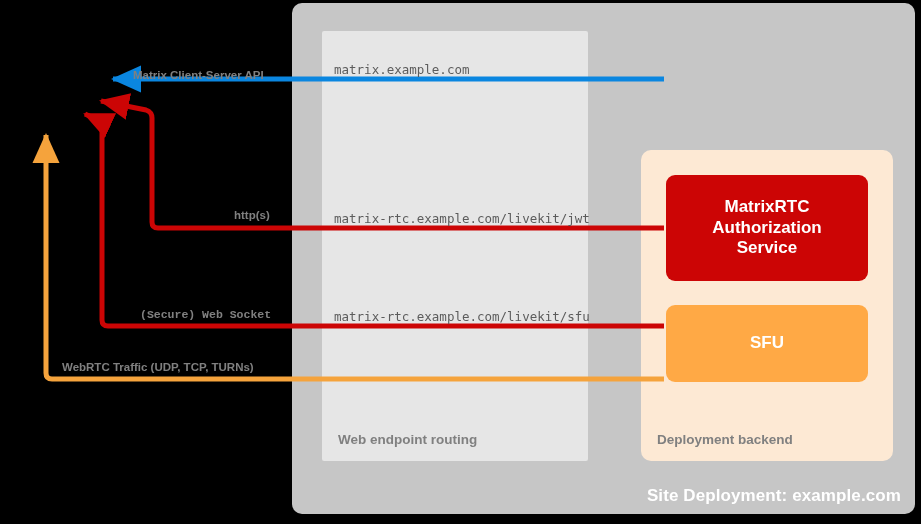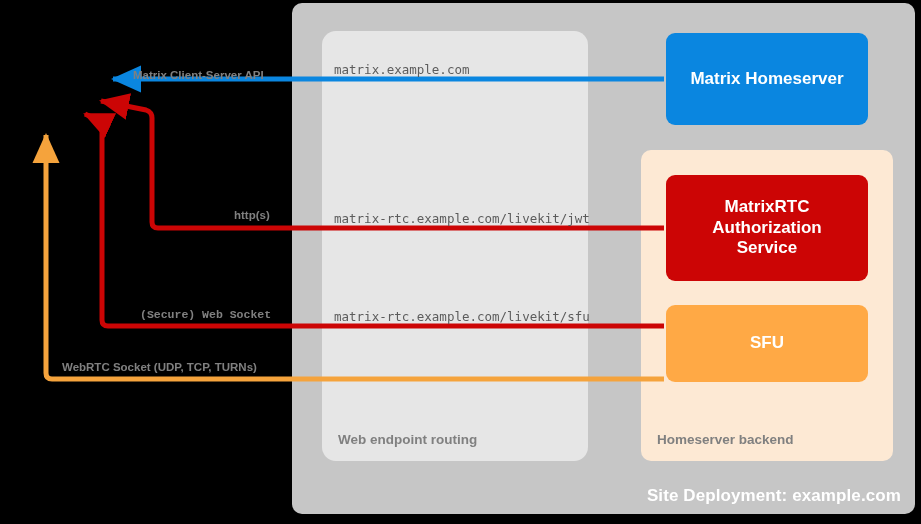--- a/index.html
+++ b/index.html
@@ -36,21 +36,21 @@
     white-space: nowrap;
   }
   
   .routing-panel {
     position: absolute;
     left: 322px;
     top: 31px;
     width: 266px;
     height: 430px;
     background: #e6e6e6;
-    border-radius: 14px;
+    border-radius: 2px;
   }
   .routing-label {
     position: absolute;
     left: 16px;
     bottom: 14px;
     color: #808080;
     font-size: 13.5px;
     font-weight: bold;
     white-space: nowrap;
   }
@@ -151,21 +151,21 @@
 
   <div class="site-panel">
     <div class="site-label">Site Deployment: example.com</div>
   </div>
 
   <div class="routing-panel">
     <div class="routing-label">Web endpoint routing</div>
   </div>
 
   <div class="backend-panel">
-    <div class="backend-label">Homeserver backend</div>
+    <div class="backend-label">Deployment backend</div>
   </div>
 
   <svg id="arrows" viewBox="0 0 921 524" xmlns="http://www.w3.org/2000/svg">
     <defs>
       <marker id="ah-blue" markerWidth="7" markerHeight="7" refX="5.6" refY="3.2" orient="auto" markerUnits="strokeWidth">
         <path d="M0,0.5 L6,3.2 L0,5.9 z" fill="#0a86e0"></path>
       </marker>
       <marker id="ah-red" markerWidth="7" markerHeight="7" refX="5.6" refY="3.2" orient="auto" markerUnits="strokeWidth">
         <path d="M0,0.5 L6,3.2 L0,5.9 z" fill="#cc0505"></path>
       </marker>
@@ -177,43 +177,40 @@
     <path d="M 664,79 L 113,79" fill="none" stroke="#0a86e0" stroke-width="5" marker-end="url(#ah-blue)"></path>
 
     <path d="M 664,228 L 158,228 Q 152,228 152,222 L 152,118 Q 152,112 146,110 L 101,101" fill="none" stroke="#cc0505" stroke-width="5" marker-end="url(#ah-red)"></path>
 
     <path d="M 664,326 L 108,326 Q 102,326 102,320 L 102,128 Q 102,122 96,119 L 85,114" fill="none" stroke="#cc0505" stroke-width="5" marker-end="url(#ah-red)"></path>
 
     <path d="M 664,379 L 52,379 Q 46,379 46,373 L 46,135" fill="none" stroke="#f5a33c" stroke-width="5" marker-end="url(#ah-orange)"></path>
   </svg>
 
 
-  <div class="box-node homeserver">
-    <span>Matrix Homeserver</span>
-  </div>
 
   <div class="box-node authsvc">
     <div>
       <div>MatrixRTC</div>
       <div>Authorization</div>
       <div>Service</div>
     </div>
   </div>
 
   <div class="box-node sfu">
     <span>SFU</span>
   </div>
 
   <div class="edge-label" style="left:133px; top:61px;margin-top:8px;">Matrix Client-Server API</div>
 
   <div class="edge-label" style="left:234px; top:209px;">http(s)</div>
 
   <div class="edge-label" style="left:140px; top:308px;font-family:Liberation Mono, monospace;">(Secure) Web Socket</div>
 
-  <div class="edge-label" style="left:62px; top:361px;">WebRTC Socket (UDP, TCP, TURNs)</div>
+  <div class="edge-label" style="left:62px; top:361px;">WebRTC Traffic (UDP, TCP, TURNs)</div>
 
   <div class="url-label" style="left:334px; top:62px;">matrix.example.com</div>
 
   <div class="url-label" style="left:334px; top:211px;">matrix-rtc.example.com/livekit/jwt</div>
 
   <div class="url-label" style="left:334px; top:309px;">matrix-rtc.example.com/livekit/sfu</div>
 
 </div>
 
 </body></html>

